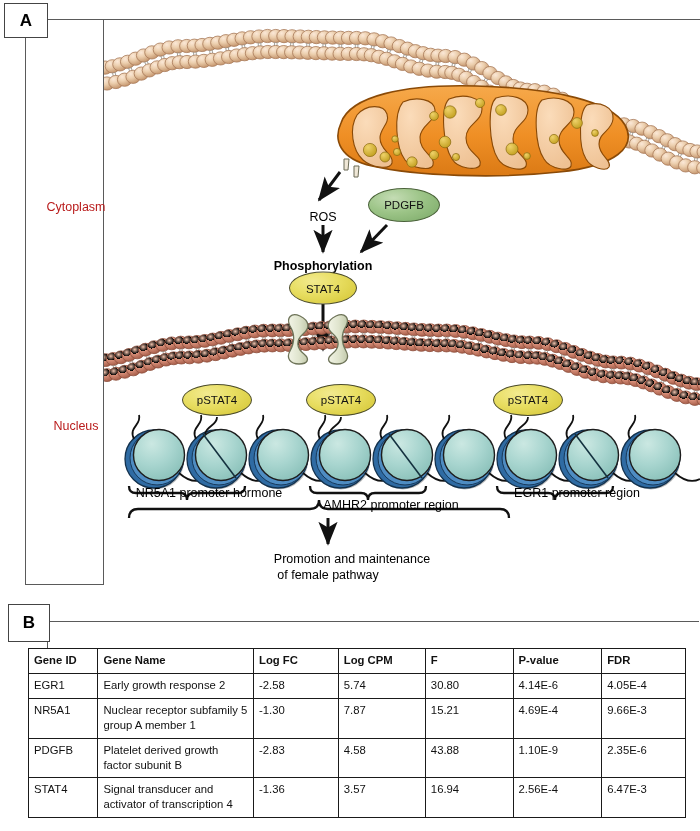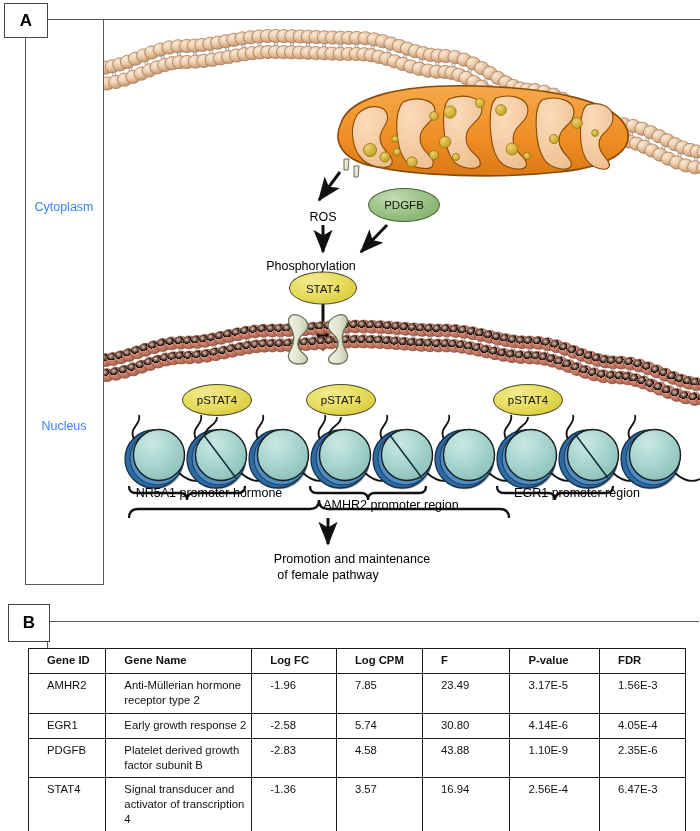--- a/index.html
+++ b/index.html
@@ -16,22 +16,22 @@
 
   .rule{position:absolute;background:#5a5a5a;}
   #a-top-rule{left:45px;top:19px;width:655px;height:1.3px;}
   #a-vline-left{left:25px;top:19px;width:1.3px;height:566px;}
   #a-vline-mid{left:103px;top:19px;width:1.3px;height:566px;}
   #a-bot-rule{left:25px;top:584px;width:78px;height:1.3px;}
 
   #b-top-rule{left:47px;top:621px;width:652px;height:1.3px;}
   #b-vline{left:47px;top:621px;width:1.3px;height:27px;}
 
-  .side-label{position:absolute;font-size:12.5px;color:#3b82f6;text-align:center;
-      width:78px;left:25px;}
+  .side-label{position:absolute;font-size:12.5px;color:#b91c1c;text-align:center;
+      width:78px;left:37px;}
   #lbl-cytoplasm{top:200px;}
   #lbl-nucleus{top:419px;}
 
   
   #scene{position:absolute;left:104px;top:20px;width:596px;height:564px;overflow:hidden;}
   #scene svg{position:absolute;left:0;top:0;}
 
   .dlabel{position:absolute;font-size:12.5px;color:#000000;white-space:nowrap;}
   .dlabel.c{transform:translateX(-50%);text-align:center;}
 
@@ -39,21 +39,21 @@
         display:flex;align-items:center;justify-content:center;
         font-size:11.5px;color:#111;border:1.1px solid #4c4c2a;
         border-radius:50%;z-index:25;}
   .oval.yellow{background:radial-gradient(ellipse at 35% 28%,#f2ea8f 0%,#e8de62 42%,#d3c431 100%);}
   .oval.green{background:radial-gradient(ellipse at 35% 28%,#c4dcb4 0%,#9cc487 45%,#79a866 100%);
               border-color:#4a6239;}
 
   
   #tbl{position:absolute;left:28px;top:648px;width:658px;border-collapse:collapse;
        font-size:11.3px;color:#111;}
-  #tbl td,#tbl th{border:1.2px solid #1a1a1a;padding:4px 5px 5px 18px;
+  #tbl td,#tbl th{border:1.2px solid #1a1a1a;padding:4px 5px 5px 5px;
        text-align:left;vertical-align:top;line-height:1.32;}
   #tbl th{font-weight:bold;}
   #tbl tr{height:20px;}
   .c0{width:63px;}.c1{width:164px;}.c2{width:85px;}
   .c3{width:88px;}.c4{width:88px;}.c5{width:88px;}.c6{width:82px;}
 </style>
 </head>
 <body>
 
 <div id="panelA">
@@ -721,21 +721,21 @@
 
       <line x1="224" y1="498" x2="224" y2="524" stroke="#111" stroke-width="3" marker-end="url(#arrowBlk)"></line>
     </svg>
 
     <div class="dlabel c" style="left:219px;top:190px;">ROS</div>
 
     <div class="oval green" style="left:300px;top:185px;width:70px;height:32px;">
       <span>PDGFB</span>
     </div>
 
-    <div class="dlabel c" style="left:207px;top:239px;">Phosphorylation</div>
+    <div class="dlabel c" style="left:219px;top:239px;font-weight:bold;">Phosphorylation</div>
 
     <div class="oval yellow" style="left:219px;top:268px;width:66px;height:31px;">
       <span>STAT4</span>
     </div>
 
     <div class="oval yellow" style="left:113px;top:380px;width:68px;height:30px;">
       <span>pSTAT4</span>
     </div>
     <div class="oval yellow" style="left:237px;top:380px;width:68px;height:30px;">
       <span>pSTAT4</span>
@@ -764,36 +764,36 @@
       <th class="c1">Gene Name</th>
       <th class="c2">Log FC</th>
       <th class="c3">Log CPM</th>
       <th class="c4">F</th>
       <th class="c5">P-value</th>
       <th class="c6">FDR</th>
     </tr>
   </thead>
   <tbody id="tbody">
       <tr>
-        <td class="c0">AMHR2</td>
-        <td class="c1">Anti-Müllerian hormone receptor type 2</td>
-        <td class="c2">-1.96</td>
-        <td class="c3">7.85</td>
-        <td class="c4">23.49</td>
-        <td class="c5">3.17E-5</td>
-        <td class="c6">1.56E-3</td>
-      </tr>
-      <tr>
         <td class="c0">EGR1</td>
         <td class="c1">Early growth response 2</td>
         <td class="c2">-2.58</td>
         <td class="c3">5.74</td>
         <td class="c4">30.80</td>
         <td class="c5">4.14E-6</td>
         <td class="c6">4.05E-4</td>
+      </tr>
+      <tr>
+        <td class="c0">NR5A1</td>
+        <td class="c1">Nuclear receptor subfamily 5 group A member 1</td>
+        <td class="c2">-1.30</td>
+        <td class="c3">7.87</td>
+        <td class="c4">15.21</td>
+        <td class="c5">4.69E-4</td>
+        <td class="c6">9.66E-3</td>
       </tr>
       <tr>
         <td class="c0">PDGFB</td>
         <td class="c1">Platelet derived growth factor subunit B</td>
         <td class="c2">-2.83</td>
         <td class="c3">4.58</td>
         <td class="c4">43.88</td>
         <td class="c5">1.10E-9</td>
         <td class="c6">2.35E-6</td>
       </tr>

